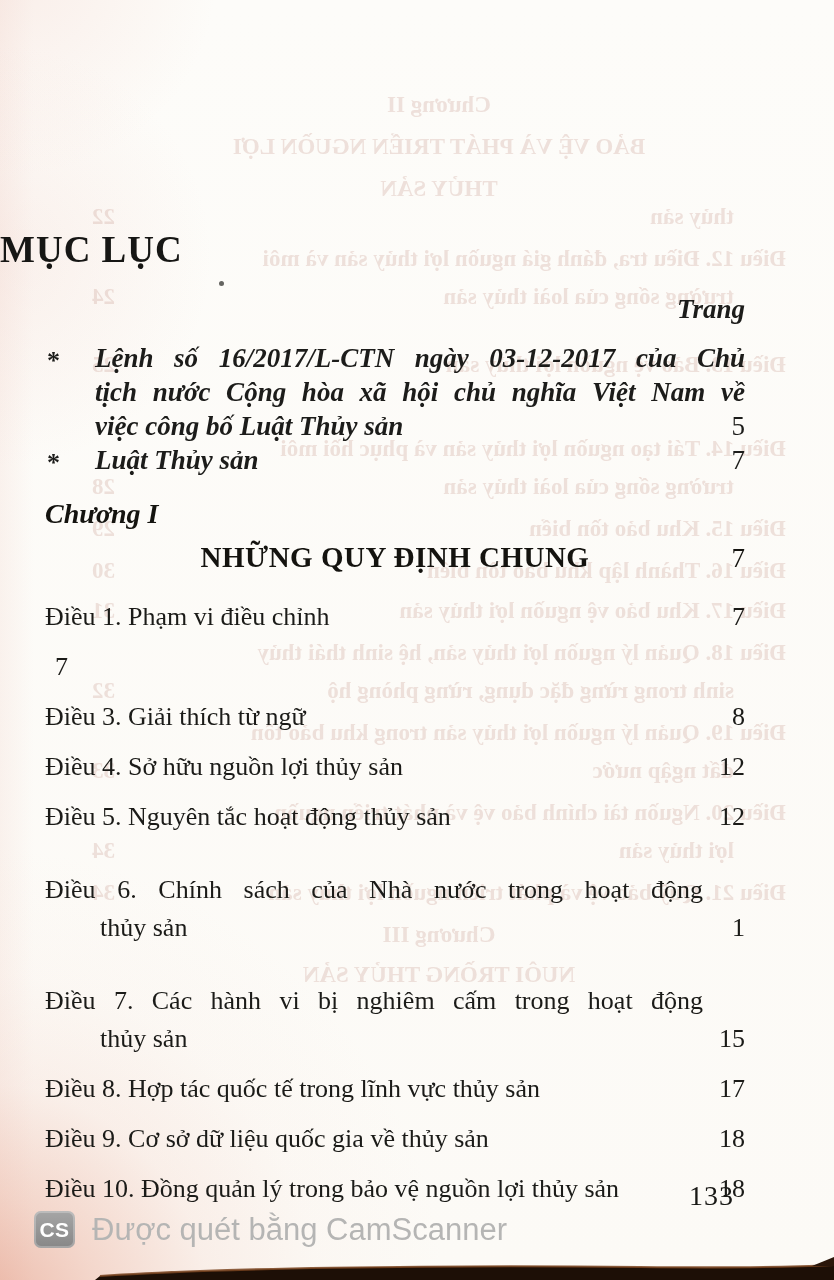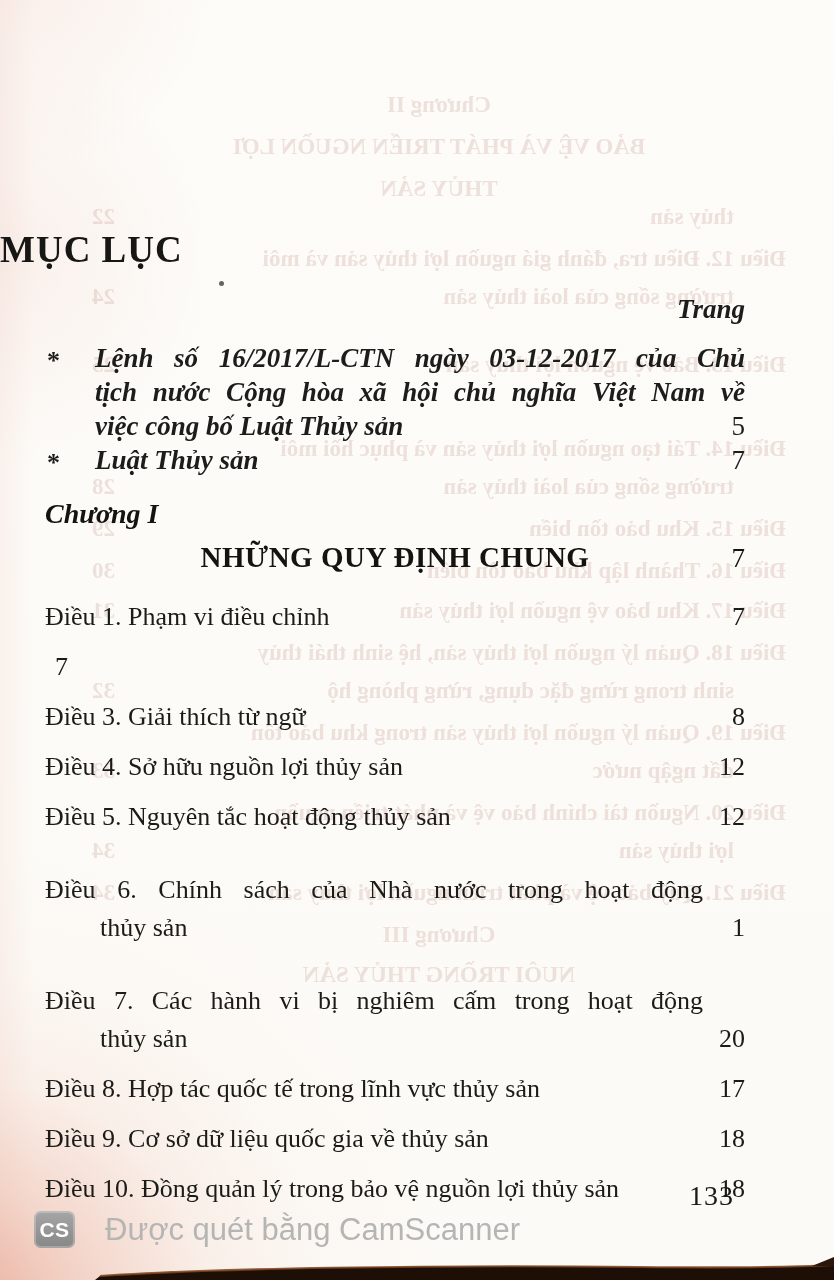--- a/index.html
+++ b/index.html
@@ -63,21 +63,21 @@
   .article-row .flexline{display:flex;justify-content:space-between;align-items:baseline;}
   .article-row .flexline .pg{padding-left:10px;}
   .article-row .ind{padding-left:55px;}
   .folio{
     position:absolute;top:1180px;right:100px;
     font-size:28px;color:#181815;letter-spacing:1px;
   }
   
   .watermark{
     position:absolute;left:34px;top:1211px;
-    display:flex;align-items:center;gap:30px;
+    display:flex;align-items:center;gap:17px;
     font-family:"Liberation Sans","DejaVu Sans",sans-serif;
   }
   .cs-badge{
     width:41px;height:37px;border-radius:7px;
     background:linear-gradient(#a6a6a6,#878787);
     display:flex;align-items:center;justify-content:center;
     color:#fff;font-weight:700;font-size:21px;letter-spacing:.5px;
     box-shadow:inset 0 0 0 2px rgba(255,255,255,.25);
   }
   .wm-text{color:#b5b5b4;font-size:31px;font-weight:400;text-align:right;}
@@ -233,21 +233,21 @@
           <div class="l1">Điều 6. Chính sách của Nhà nước trong hoạt động</div>
           <div class="flexline">
             <span class="ind">thủy sản</span>
             <span class="pg">1</span>
           </div>
         </div>
         <div class="article-row">
           <div class="l1">Điều 7. Các hành vi bị nghiêm cấm trong hoạt động</div>
           <div class="flexline">
             <span class="ind">thủy sản</span>
-            <span class="pg">20</span>
+            <span class="pg">15</span>
           </div>
         </div>
         <div class="article-row">
           <div class="flexline">
             <span>Điều 8. Hợp tác quốc tế trong lĩnh vực thủy sản</span>
             <span class="pg">17</span>
           </div>
         </div>
         <div class="article-row">
           <div class="flexline">

